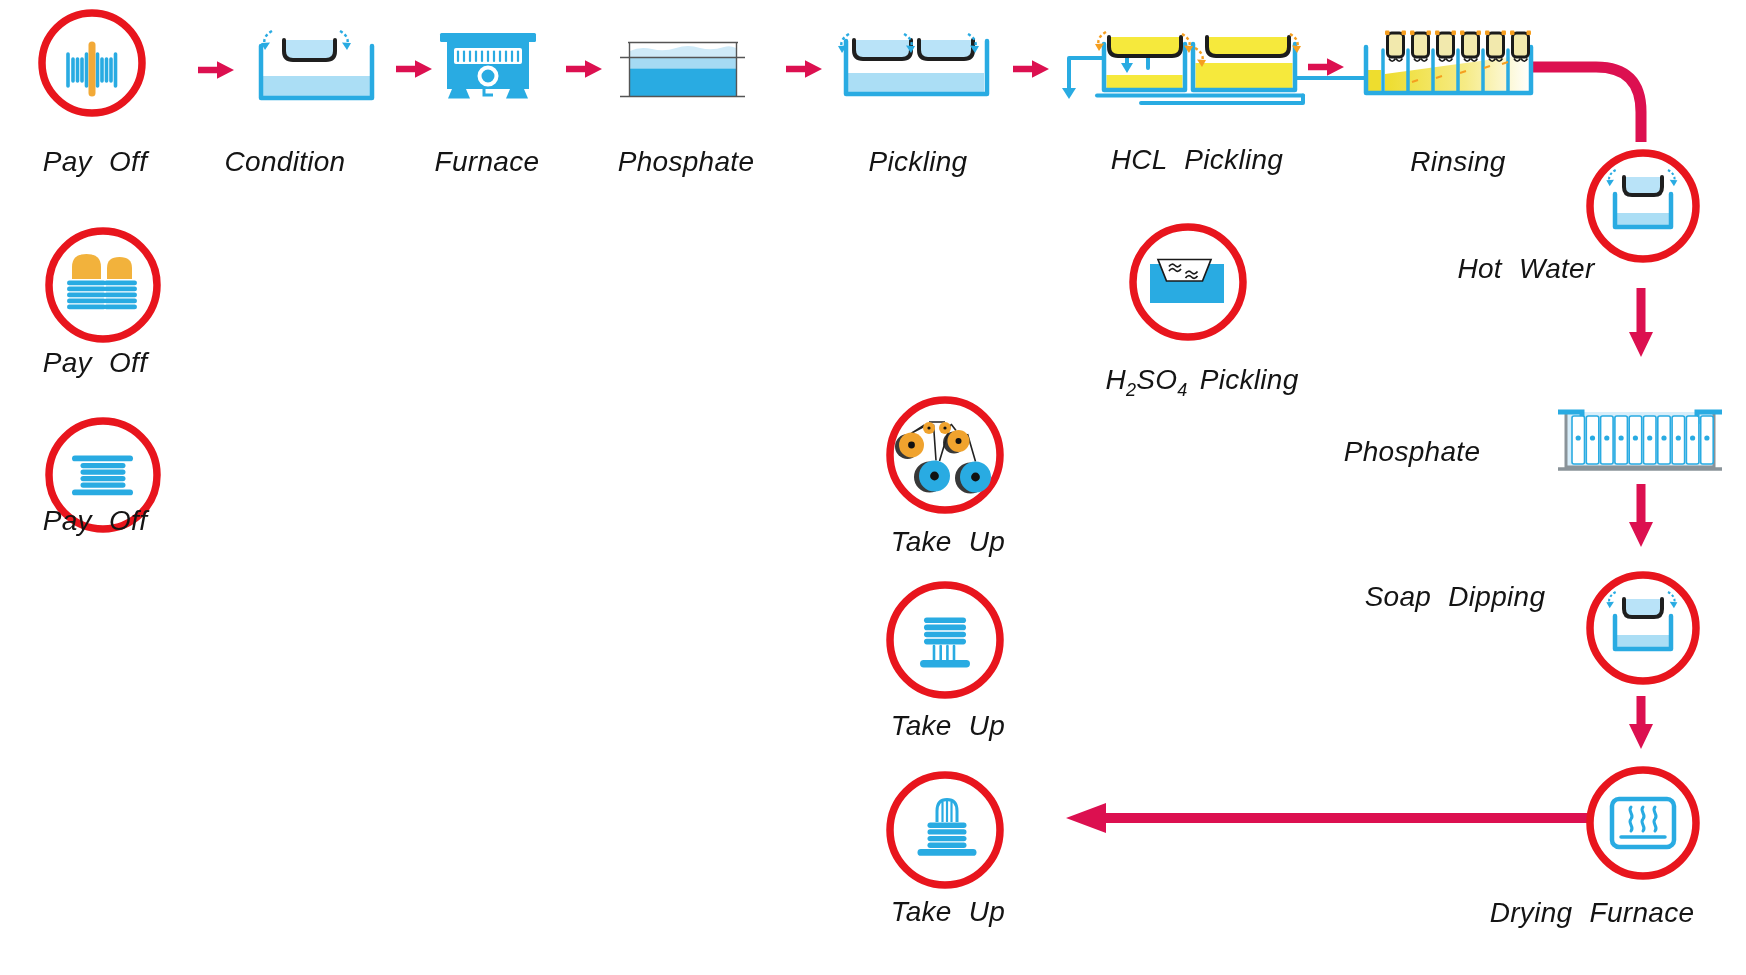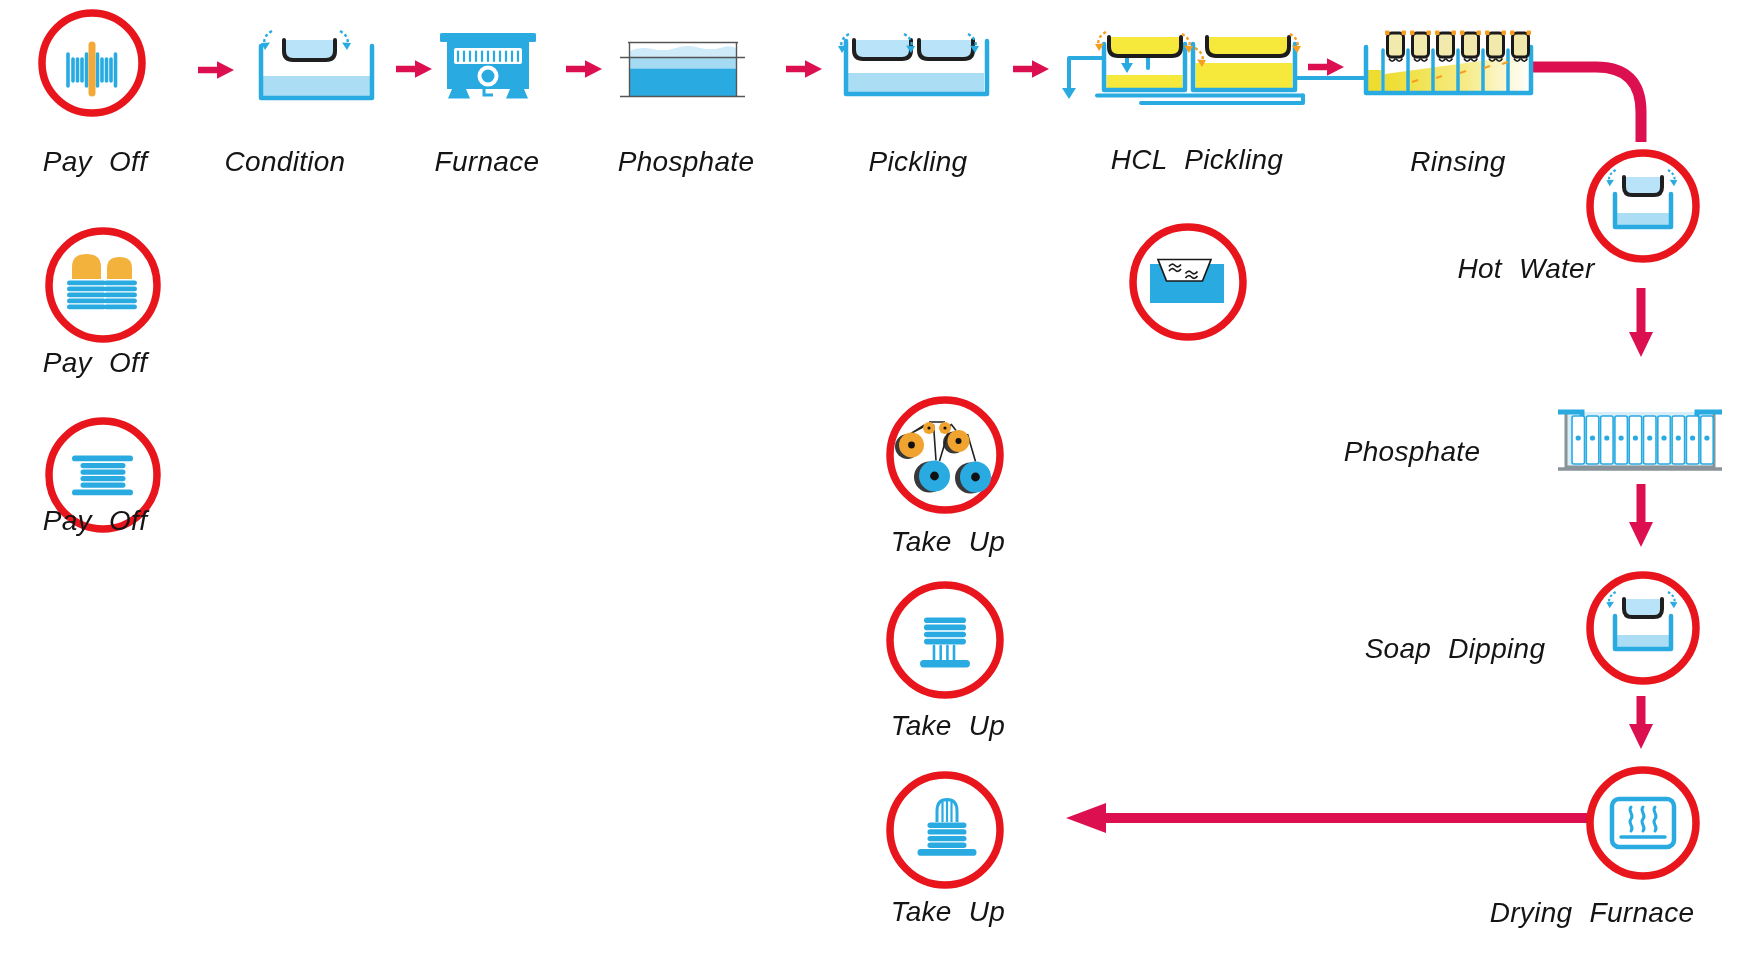--- a/index.html
+++ b/index.html
@@ -388,22 +388,23 @@
 </svg>
 
 <div class="label" style="left:95px;top:146px">Pay Off</div>
 <div class="label" style="left:285px;top:146px">Condition</div>
 <div class="label" style="left:487px;top:146px">Furnace</div>
 <div class="label" style="left:686px;top:146px">Phosphate</div>
 <div class="label" style="left:918px;top:146px">Pickling</div>
 <div class="label" style="left:1197px;top:144px">HCL Pickling</div>
 <div class="label" style="left:1458px;top:146px">Rinsing</div>
 <div class="label" style="left:1526px;top:253px">Hot Water</div>
+<div class="label" style="left:1202px;top:364px"><span>H</span><span class="sub">2</span><span>SO</span><span class="sub">4</span><span class="gap"></span><span>Pickling</span></div>
 <div class="label" style="left:1412px;top:436px">Phosphate</div>
-<div class="label" style="left:1455px;top:633px">Soap Dipping</div>
+<div class="label" style="left:1455px;top:581px">Soap Dipping</div>
 <div class="label" style="left:1592px;top:897px">Drying Furnace</div>
 <div class="label" style="left:948px;top:526px">Take Up</div>
 <div class="label" style="left:948px;top:710px">Take Up</div>
 <div class="label" style="left:948px;top:896px">Take Up</div>
 <div class="label" style="left:95px;top:347px">Pay Off</div>
 <div class="label" style="left:95px;top:505px">Pay Off</div>
 
 </div>
 
 </body></html>

